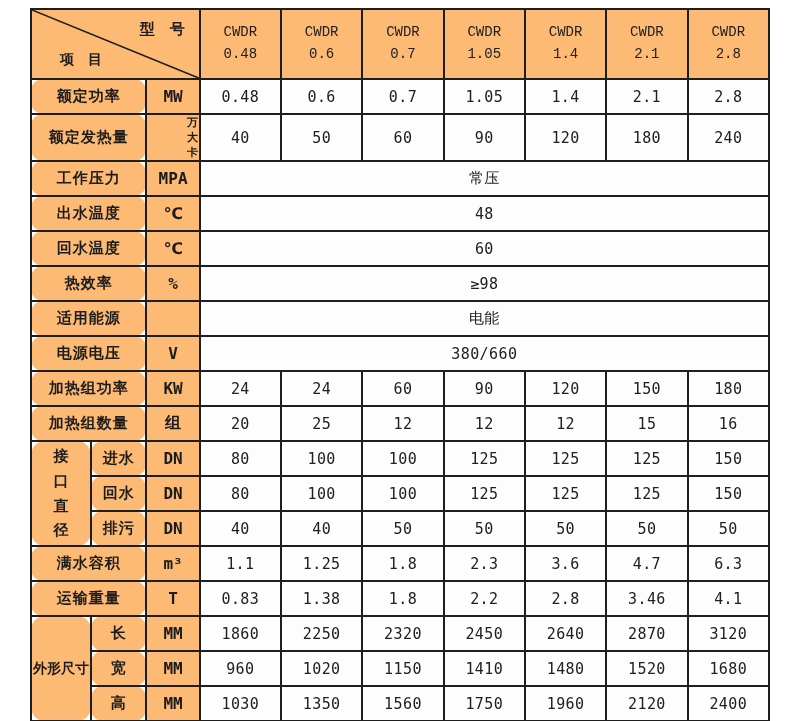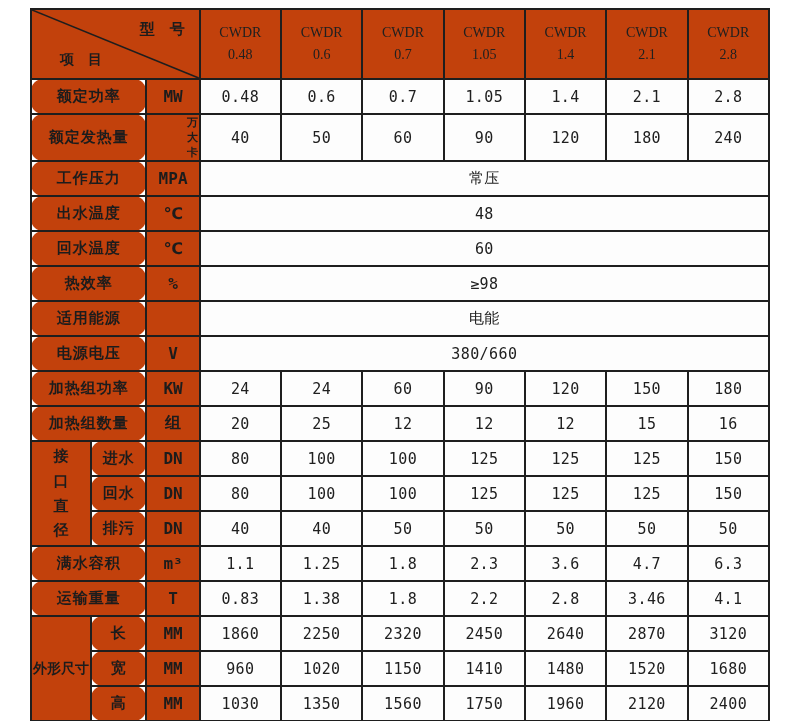--- a/index.html
+++ b/index.html
@@ -21,33 +21,33 @@
     border: 2px solid #1e1e1e;
     text-align: center;
     vertical-align: middle;
     overflow: hidden;
     padding: 0;
   }
   tr.head-row   { height: 70px; }
   tr.data-row   { height: 35px; }
 
   
-  .hd  { background: #c2410c; }
+  .hd  { background: #fdba74; }
   
   .v   {
     background: #fdfdfd;
     font-family: "DejaVu Sans Mono", "DejaVu Sans", monospace;
     font-size: 15px;
     color: #202020;
     letter-spacing: 0.4px;
     font-weight: normal;
   }
 
   th.model {
-    font-family: Liberation Serif, serif;
+    font-family: Liberation Mono, monospace;
     font-size: 14px;
     font-weight: normal;
     color: #202020;
     white-space: pre-line;
     line-height: 1.55;
   }
 
   td.label {
     font-size: 15px;
     font-weight: bold;
@@ -56,21 +56,21 @@
     border-radius: 12px;
   }
   td.unit {
     font-family: "DejaVu Sans Mono", "DejaVu Sans", "Liberation Sans", monospace;
     font-size: 16px;
     font-weight: bold;
     color: #1c1c1c;
   }
   td.unit.small { font-size: 11px; letter-spacing: 0; padding-left: 39px; }
 
-  td.group { font-weight: bold; color: #1c1c1c; }
+  td.group { font-weight: bold; color: #1c1c1c; border-radius: 14px; }
   .vert-text {
     width: 1.15em;
     margin: 0 auto;
     word-break: break-all;
     line-height: 1.65;
     font-size: 15px;
   }
   .group-horiz { font-size: 14px; letter-spacing: 0; margin-top: 36px; }
 
   

